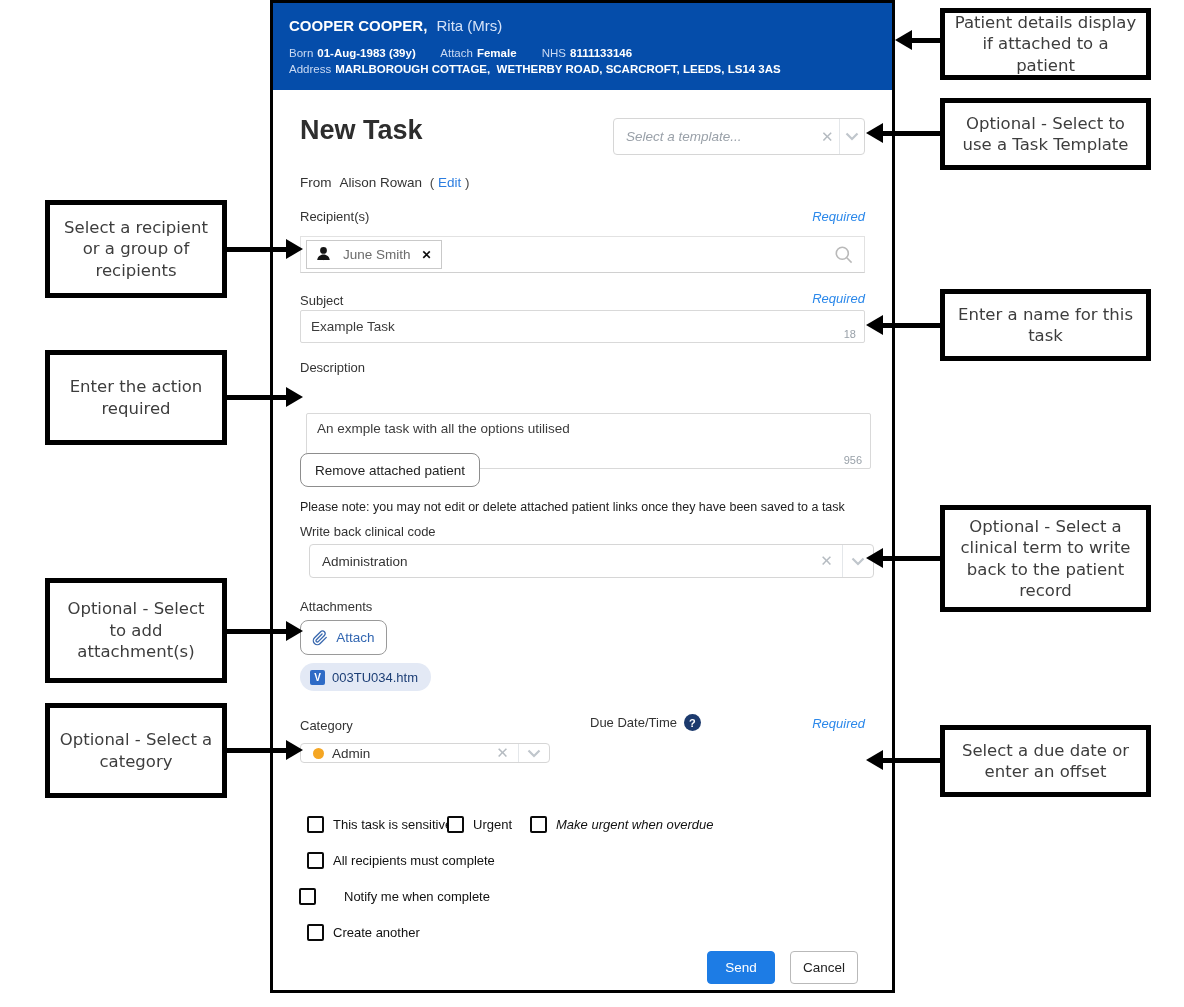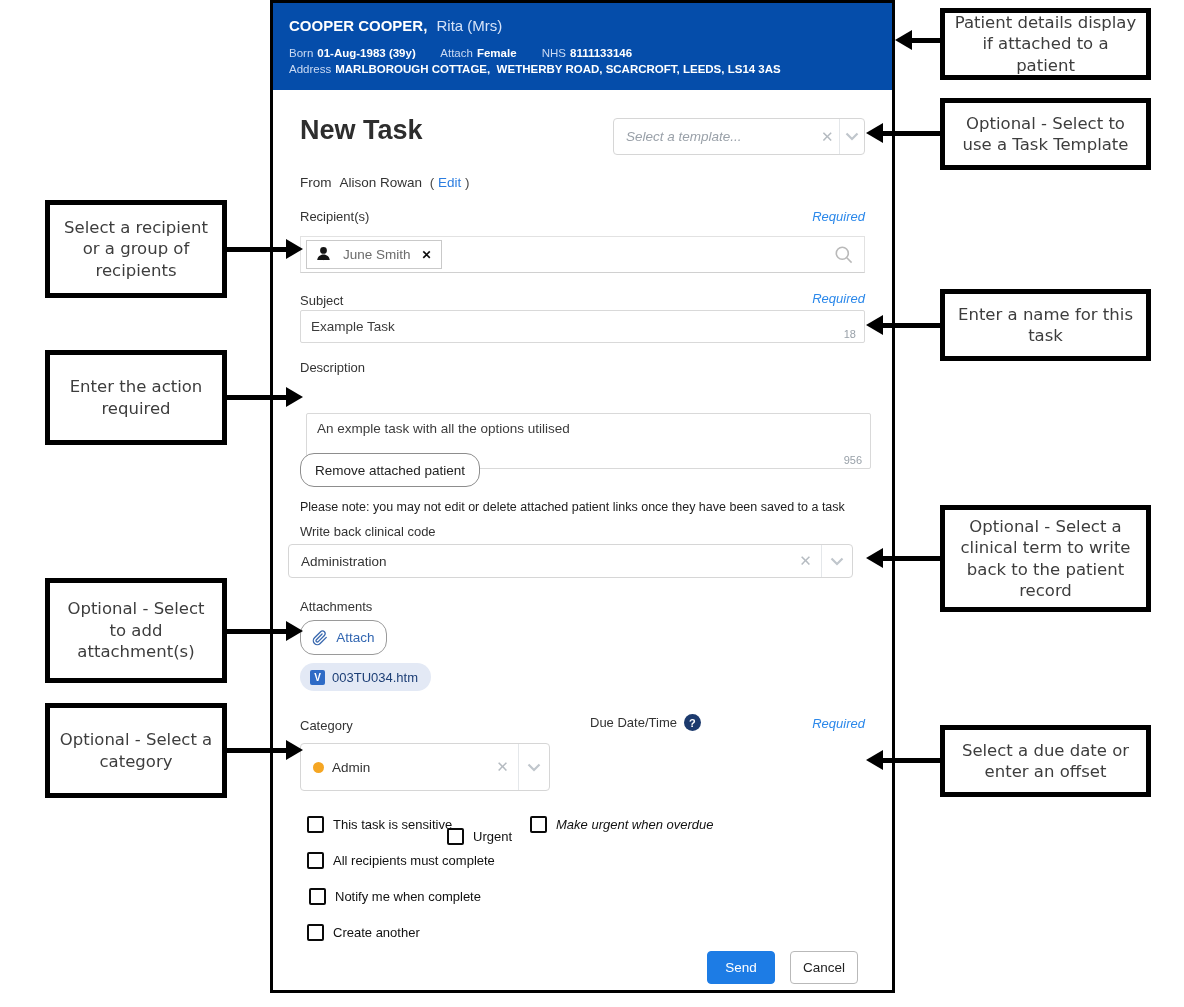--- a/index.html
+++ b/index.html
@@ -52,21 +52,21 @@
   .chip-x{color:#0c0c0c;font-weight:700;font-size:12px;}
 
   
   .input-box{border:1px solid #d9d9d9;border-radius:2px;background:#fff;position:relative;display:flex;align-items:center;}
   .text-input{flex:1;border:none;outline:none;font-size:13.5px;color:#3c3c3c;padding:0 10px;background:transparent;font-family:inherit;}
   .counter{position:absolute;right:8px;bottom:2px;font-size:11px;color:#99a1a9;}
   .desc-area{width:100%;height:100%;border:none;outline:none;resize:none;font-size:13.5px;color:#3c3c3c;
              padding:7px 10px;background:transparent;font-family:inherit;}
 
   .btn{display:flex;align-items:center;justify-content:center;background:#fff;border:1px solid #8d8d8d;
-       border-radius:14px;font-size:13.5px;color:#222;font-family:inherit;}
+       border-radius:8px;font-size:13.5px;color:#222;font-family:inherit;}
   .note-text{font-size:12.5px;color:#222;}
 
   
   .attach-btn{gap:8px;border-color:#9a9a9a;color:#3266b1;}
   .file-chip{display:inline-flex;align-items:center;gap:7px;height:28px;border-radius:14px;
              background:#e3e9f5;padding:0 13px 0 10px;}
   .file-ico{width:15px;height:15px;background:#2e6bc6;border-radius:2px;color:#fff;font-size:10px;
             font-weight:700;display:flex;align-items:center;justify-content:center;}
   .file-name{font-size:13px;color:#1c3e75;}
 
@@ -163,21 +163,21 @@
   <div class="abs field-label" style="left:27px;top:357px;">Description</div>
   <div class="abs input-box" style="left:33px;top:377px;width:565px;height:56px;align-items:flex-start;">
     <textarea class="desc-area" style="">An exmple task with all the options utilised</textarea>
     <span class="counter">956</span>
   </div>
 
   <button class="abs btn" style="left:27px;top:450px;height:34px;padding:0 14px;">Remove attached patient</button>
   <div class="abs note-text" style="left:27px;top:497px;">Please note: you may not edit or delete attached patient links once they have been saved to a task</div>
 
   <div class="abs field-label" style="left:27px;top:521px;">Write back clinical code</div>
-  <div class="abs select" style="left:15px;top:541px;width:565px;height:34px;">
+  <div class="abs select" style="left:36px;top:541px;width:565px;height:34px;">
     <span class="sel-value">Administration</span>
     <span class="sel-ctrl sel-x">✕</span>
     <span class="sel-ctrl sel-chev">
       <svg width="14" height="9" viewBox="0 0 14 9">
           <polyline points="1.5,1.5 7,7 12.5,1.5" fill="none" stroke="#c0c6cc" stroke-width="2.2"></polyline>
         </svg>
     </span>
   </div>
 
   <div class="abs field-label" style="left:27px;top:596px;">Attachments</div>
@@ -192,50 +192,50 @@
     <span class="file-name">003TU034.htm</span>
   </div>
 
   <div class="abs field-label" style="left:27px;top:715px;">Category</div>
   <div class="abs due-label-row" style="left:317px;top:711px;">
     <span class="field-label">Due Date/Time</span>
     <span class="help-ico">?</span>
   </div>
   <div class="abs required" style="right:27px;top:713px;">Required</div>
 
-  <div class="abs select" style="left:27px;top:740px;width:250px;height:48px;">
+  <div class="abs select" style="left:27px;top:740px;width:250px;height:20px;">
     <span class="sel-value">
         <span class="cat-dot"></span>
         <span>Admin</span>
       </span>
     <span class="sel-ctrl sel-x">✕</span>
     <span class="sel-ctrl sel-chev">
       <svg width="14" height="9" viewBox="0 0 14 9">
           <polyline points="1.5,1.5 7,7 12.5,1.5" fill="none" stroke="#c0c6cc" stroke-width="2.2"></polyline>
         </svg>
     </span>
   </div>
 
   <div class="cb-item" style="left:34px;top:813px;">
     <span class="cb"></span>
     <span class="cb-label">This task is sensitive</span>
   </div>
-  <div class="cb-item" style="left:174px;top:813px;margin-top:12px;">
+  <div class="cb-item" style="left:174px;top:813px;">
     <span class="cb"></span>
     <span class="cb-label">Urgent</span>
   </div>
   <div class="cb-item" style="left:257px;top:813px;font-style:italic;">
     <span class="cb"></span>
     <span class="cb-label">Make urgent when overdue</span>
   </div>
   <div class="cb-item" style="left:34px;top:849px;">
     <span class="cb"></span>
     <span class="cb-label">All recipients must complete</span>
   </div>
-  <div class="cb-item" style="left:36px;top:885px;">
+  <div class="cb-item" style="left:26px;top:885px;gap:19px;">
     <span class="cb"></span>
     <span class="cb-label">Notify me when complete</span>
   </div>
   <div class="cb-item" style="left:34px;top:921px;">
     <span class="cb"></span>
     <span class="cb-label">Create another</span>
   </div>
 
   <button class="abs btn send-btn" style="left:434px;top:948px;width:68px;height:33px;">Send</button>
   <button class="abs btn cancel-btn" style="left:517px;top:948px;width:68px;height:33px;">Cancel</button>

